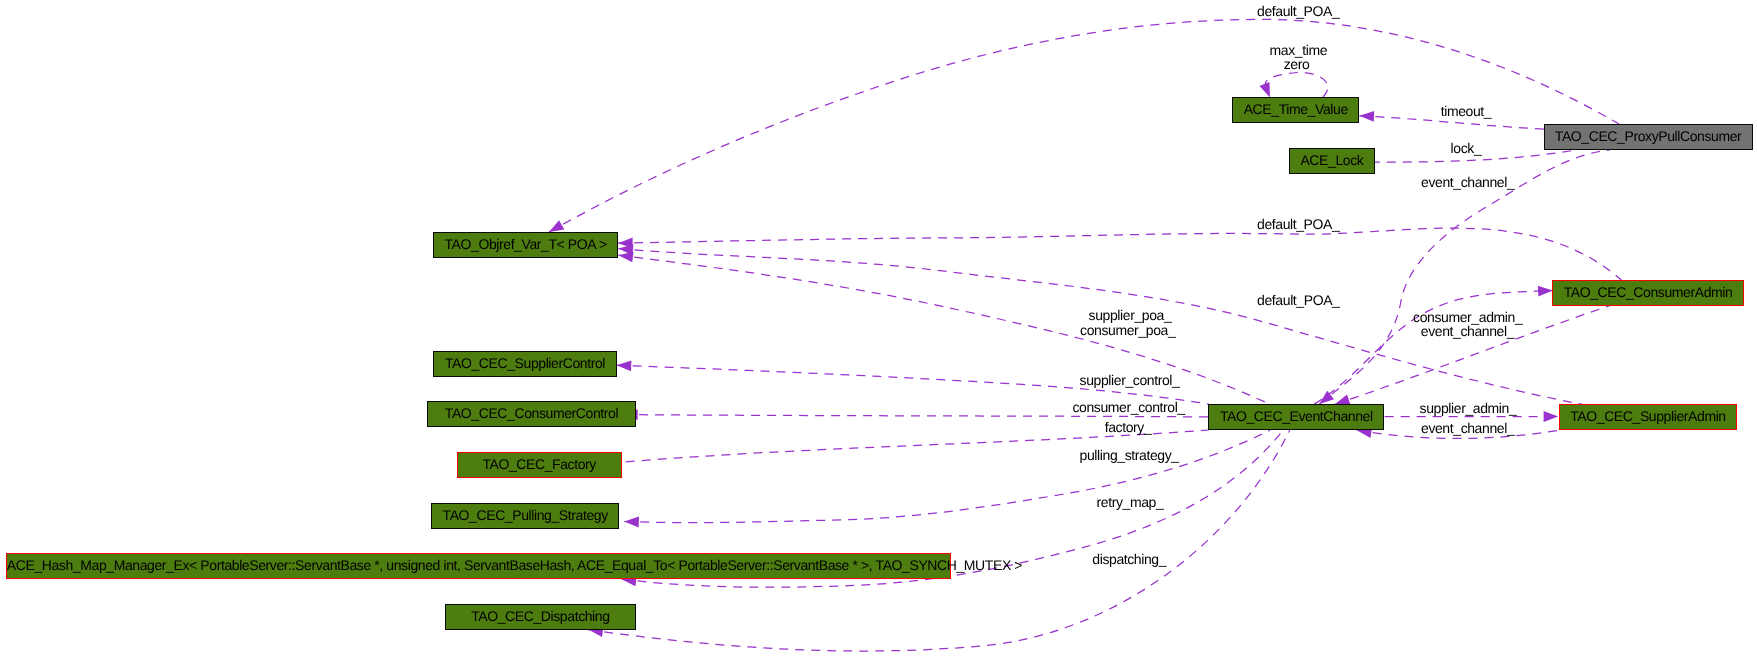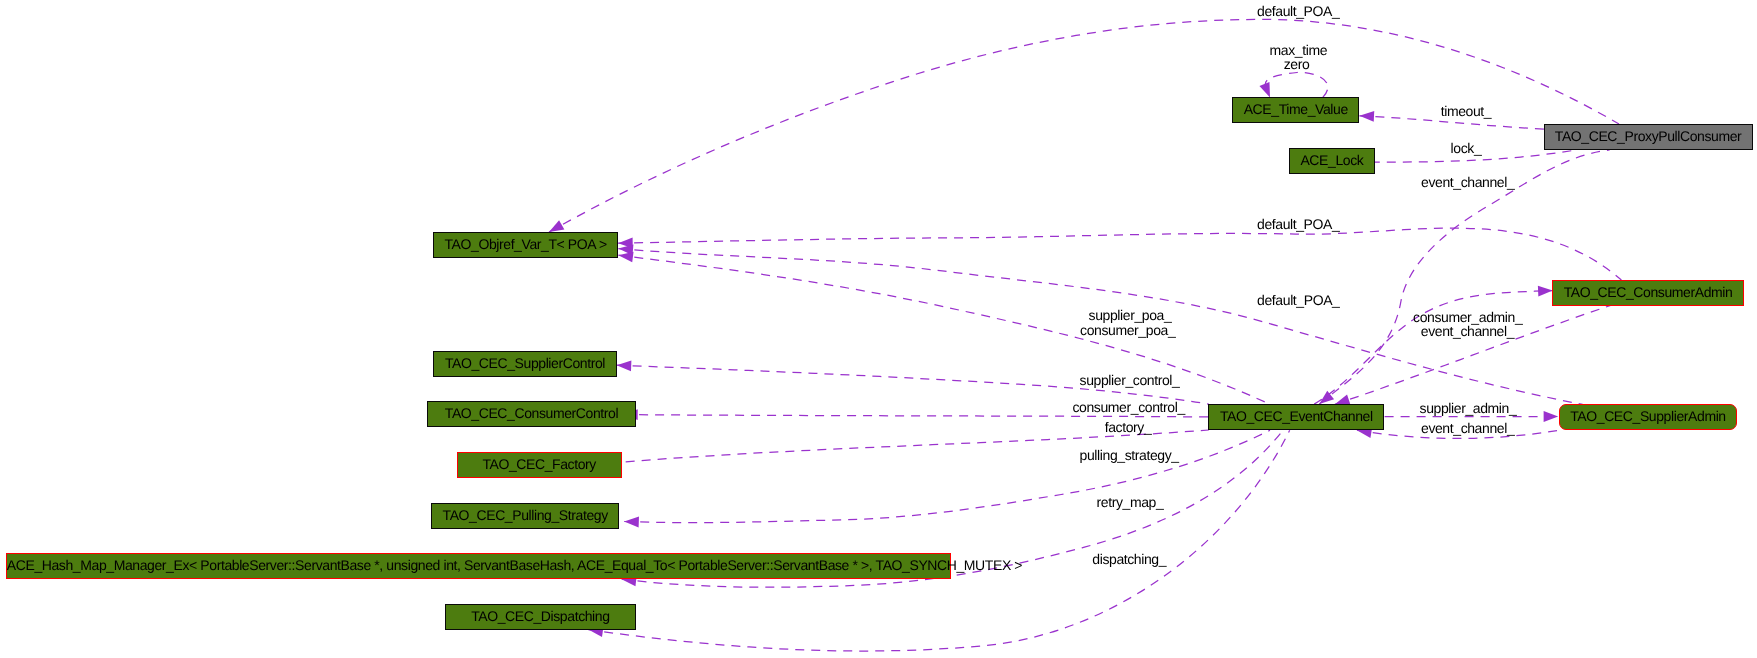--- a/index.html
+++ b/index.html
@@ -58,21 +58,21 @@
     </svg>
   <div id="nodes">
       <div class="node hl" style="left: 1543.6px; top: 123.8px; width: 209px;"><span>TAO_CEC_ProxyPullConsumer</span></div>
       <div class="node" style="left: 1232.2px; top: 97.2px; width: 127.1px;"><span>ACE_Time_Value</span></div>
       <div class="node" style="left: 1252.9px; top: 148.4px; width: 86px; margin-left: 36px;"><span>ACE_Lock</span></div>
       <div class="node" style="left: 433px; top: 232.1px; width: 185.2px;"><span>TAO_Objref_Var_T&lt; POA &gt;</span></div>
       <div class="node red" style="left: 1552.2px; top: 280px; width: 191.7px;"><span>TAO_CEC_ConsumerAdmin</span></div>
       <div class="node" style="left: 433.4px; top: 351px; width: 183.2px;"><span>TAO_CEC_SupplierControl</span></div>
       <div class="node" style="left: 427px; top: 401.4px; width: 209px;"><span>TAO_CEC_ConsumerControl</span></div>
       <div class="node" style="left: 1208.4px; top: 404.1px; width: 175.8px;"><span>TAO_CEC_EventChannel</span></div>
-      <div class="node red" style="left: 1559px; top: 404.2px; width: 178px; border-radius: 7px;"><span>TAO_CEC_SupplierAdmin</span></div>
+      <div class="node red" style="left: 1559px; top: 404.2px; width: 178px;"><span>TAO_CEC_SupplierAdmin</span></div>
       <div class="node red" style="left: 456.7px; top: 452.4px; width: 165px;"><span>TAO_CEC_Factory</span></div>
       <div class="node" style="left: 431.1px; top: 502.6px; width: 188.2px;"><span>TAO_CEC_Pulling_Strategy</span></div>
       <div class="node red" style="left: 5.8px; top: 553px; width: 945px;"><span>ACE_Hash_Map_Manager_Ex&lt; PortableServer::ServantBase *, unsigned int, ServantBaseHash, ACE_Equal_To&lt; PortableServer::ServantBase * &gt;, TAO_SYNCH_MUTEX &gt;</span></div>
       <div class="node" style="left: 444.9px; top: 604px; width: 191px;"><span>TAO_CEC_Dispatching</span></div>
     </div>
   <div id="labels">
       <div class="elabel" style="left: 1257px; top: 4.2px;">default_POA_</div>
       <div class="elabel" style="left: 1269.6px; top: 42.9px; text-align: right;">max_time</div>
       <div class="elabel" style="left: 1283.7px; top: 57.3px;">zero</div>
       <div class="elabel" style="left: 1440.7px; top: 104.2px;">timeout_</div>

